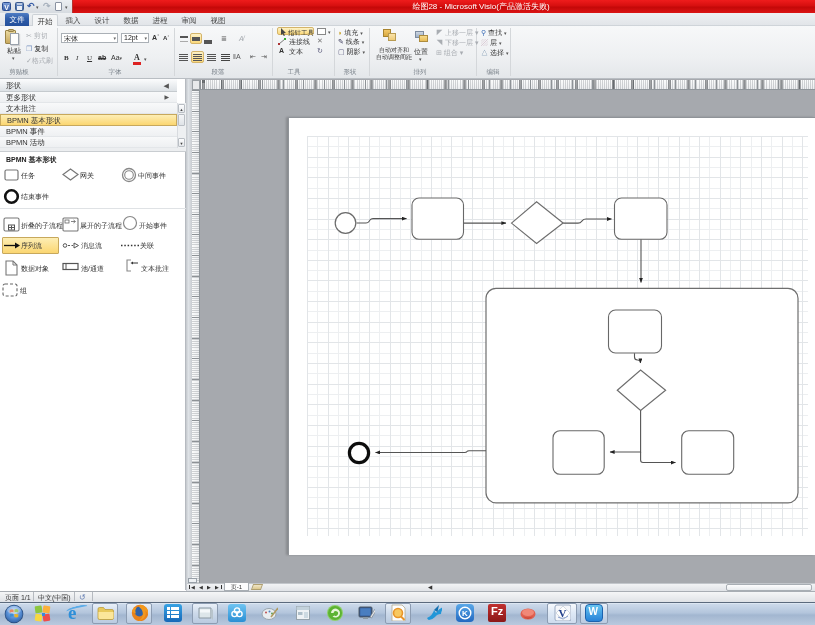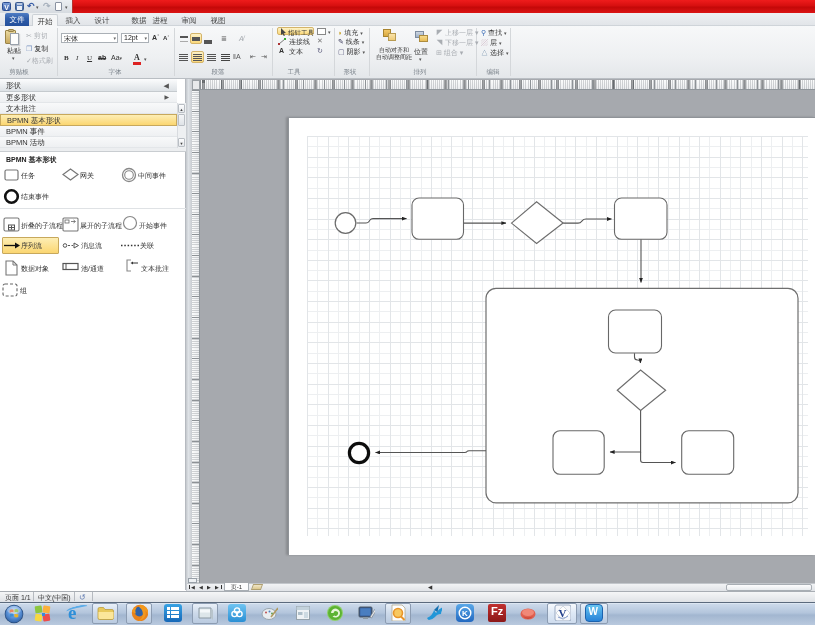--- a/index.html
+++ b/index.html
@@ -63,27 +63,28 @@
 <div class="abs" id="qat"></div>
 <div class="abs" style="left:2px;top:1.5px;width:9px;height:9px;background:linear-gradient(#7d9fd8,#3c62ab);border:1px solid #2c4f93;border-radius:1.5px;color:#fff;font-size:7px;font-weight:bold;text-align:center;line-height:9px;">V</div>
 <div class="abs" style="left:15px;top:1.5px;width:9px;height:9px;background:linear-gradient(#6d8ec8,#41679f);border:1px solid #38588c;border-radius:1.5px;"></div>
 <div class="abs" style="left:17px;top:5.5px;width:5px;height:4px;background:#e8eef6;"></div>
 <div class="abs" style="left:17px;top:2.5px;width:5px;height:2px;background:#b8c8e0;"></div>
 <div class="abs" style="left:27px;top:1px;font-size:9px;color:#3a5fa8;font-weight:bold;">↶</div>
 <div class="abs" style="left:36px;top:4px;font-size:5px;color:#555;">▾</div>
 <div class="abs" style="left:43px;top:1px;font-size:9px;color:#a8b2be;font-weight:bold;">↷</div>
 <div class="abs" style="left:55px;top:2px;width:7px;height:9px;background:#fdfdfd;border:1px solid #8a93a2;border-radius:1px;"></div>
 <div class="abs" style="left:65px;top:4px;font-size:5px;color:#555;">▾</div>
+<div class="abs" id="title-text" style="left:148px;width:666px;">绘图28 - Microsoft Visio(产品激活失败)</div>
 
 <div class="abs" id="tabrow"></div>
 <div class="abs tab" id="tab-file">文件</div>
 <div class="abs tab" id="tab-home" style="left:32px;width:26px;">开始</div>
 <div class="abs tab" style="left:60px;width:26px;">插入</div>
 <div class="abs tab" style="left:89px;width:26px;">设计</div>
-<div class="abs tab" style="left:126px;width:26px;">数据</div>
+<div class="abs tab" style="left:118px;width:26px;">数据</div>
 <div class="abs tab" style="left:147px;width:26px;">进程</div>
 <div class="abs tab" style="left:176px;width:26px;">审阅</div>
 <div class="abs tab" style="left:205px;width:26px;">视图</div>
 
 <div class="abs" id="ribbon"></div>
 <div class="abs gsep" style="left:57px;top:28px;"></div>
 <div class="abs gsep" style="left:174px;top:28px;"></div>
 <div class="abs gsep" style="left:272px;top:28px;"></div>
 <div class="abs gsep" style="left:334px;top:28px;"></div>
 <div class="abs gsep" style="left:369px;top:28px;"></div>

